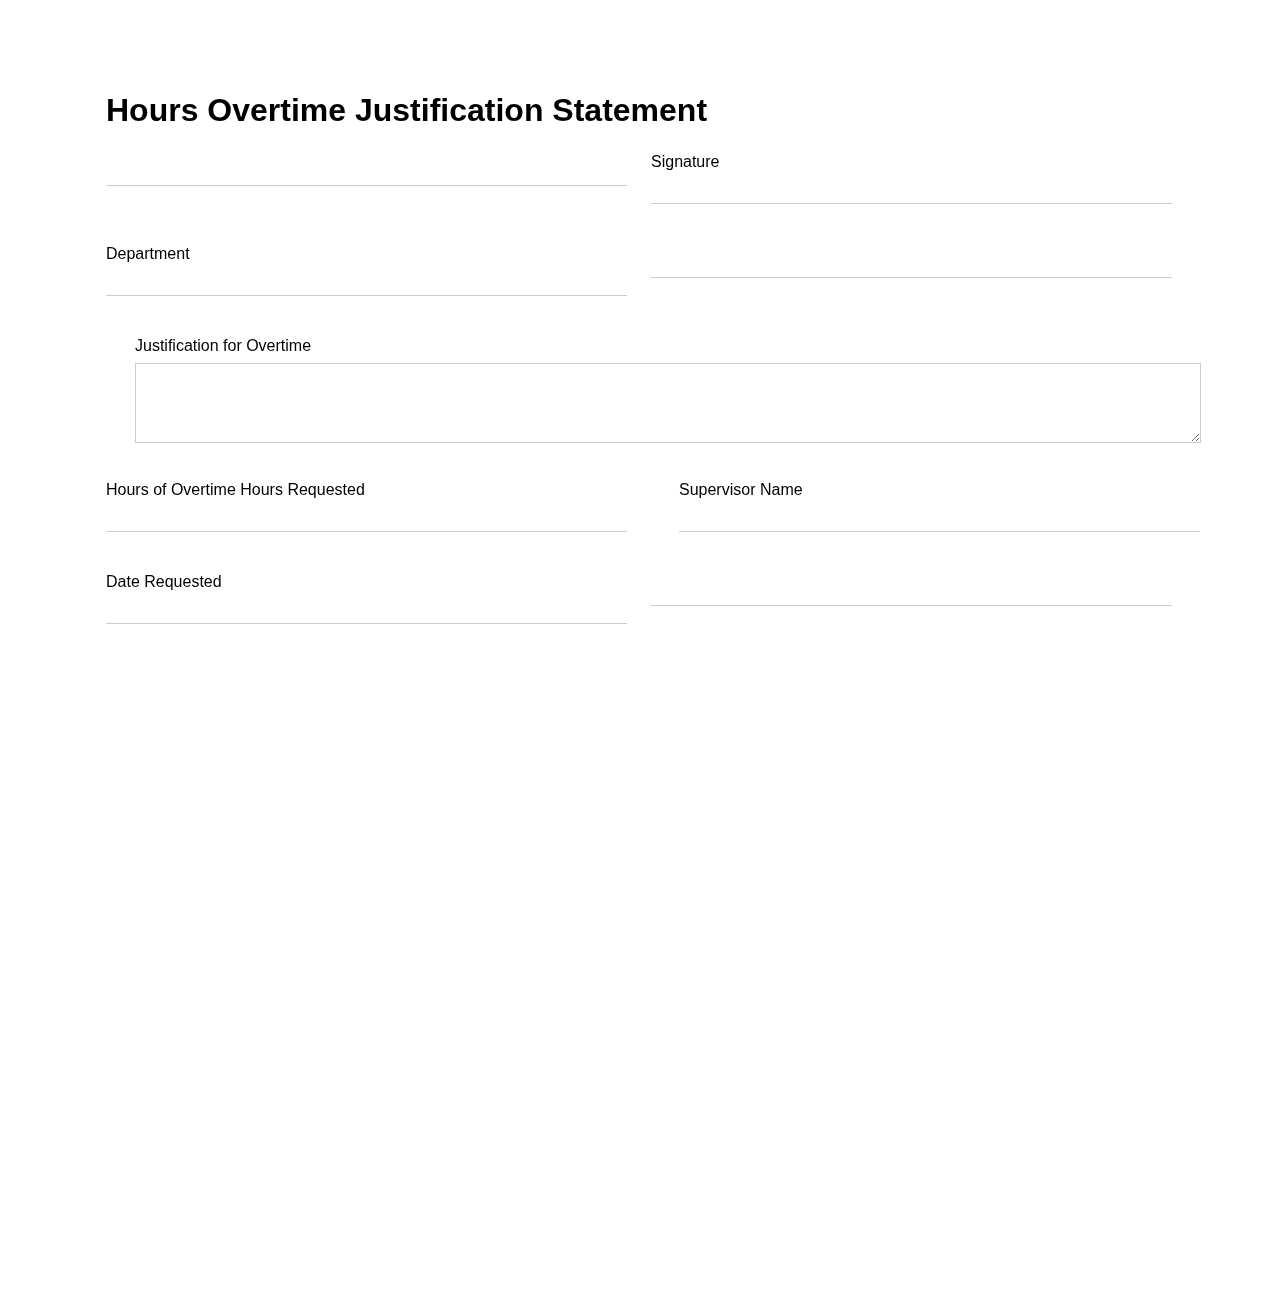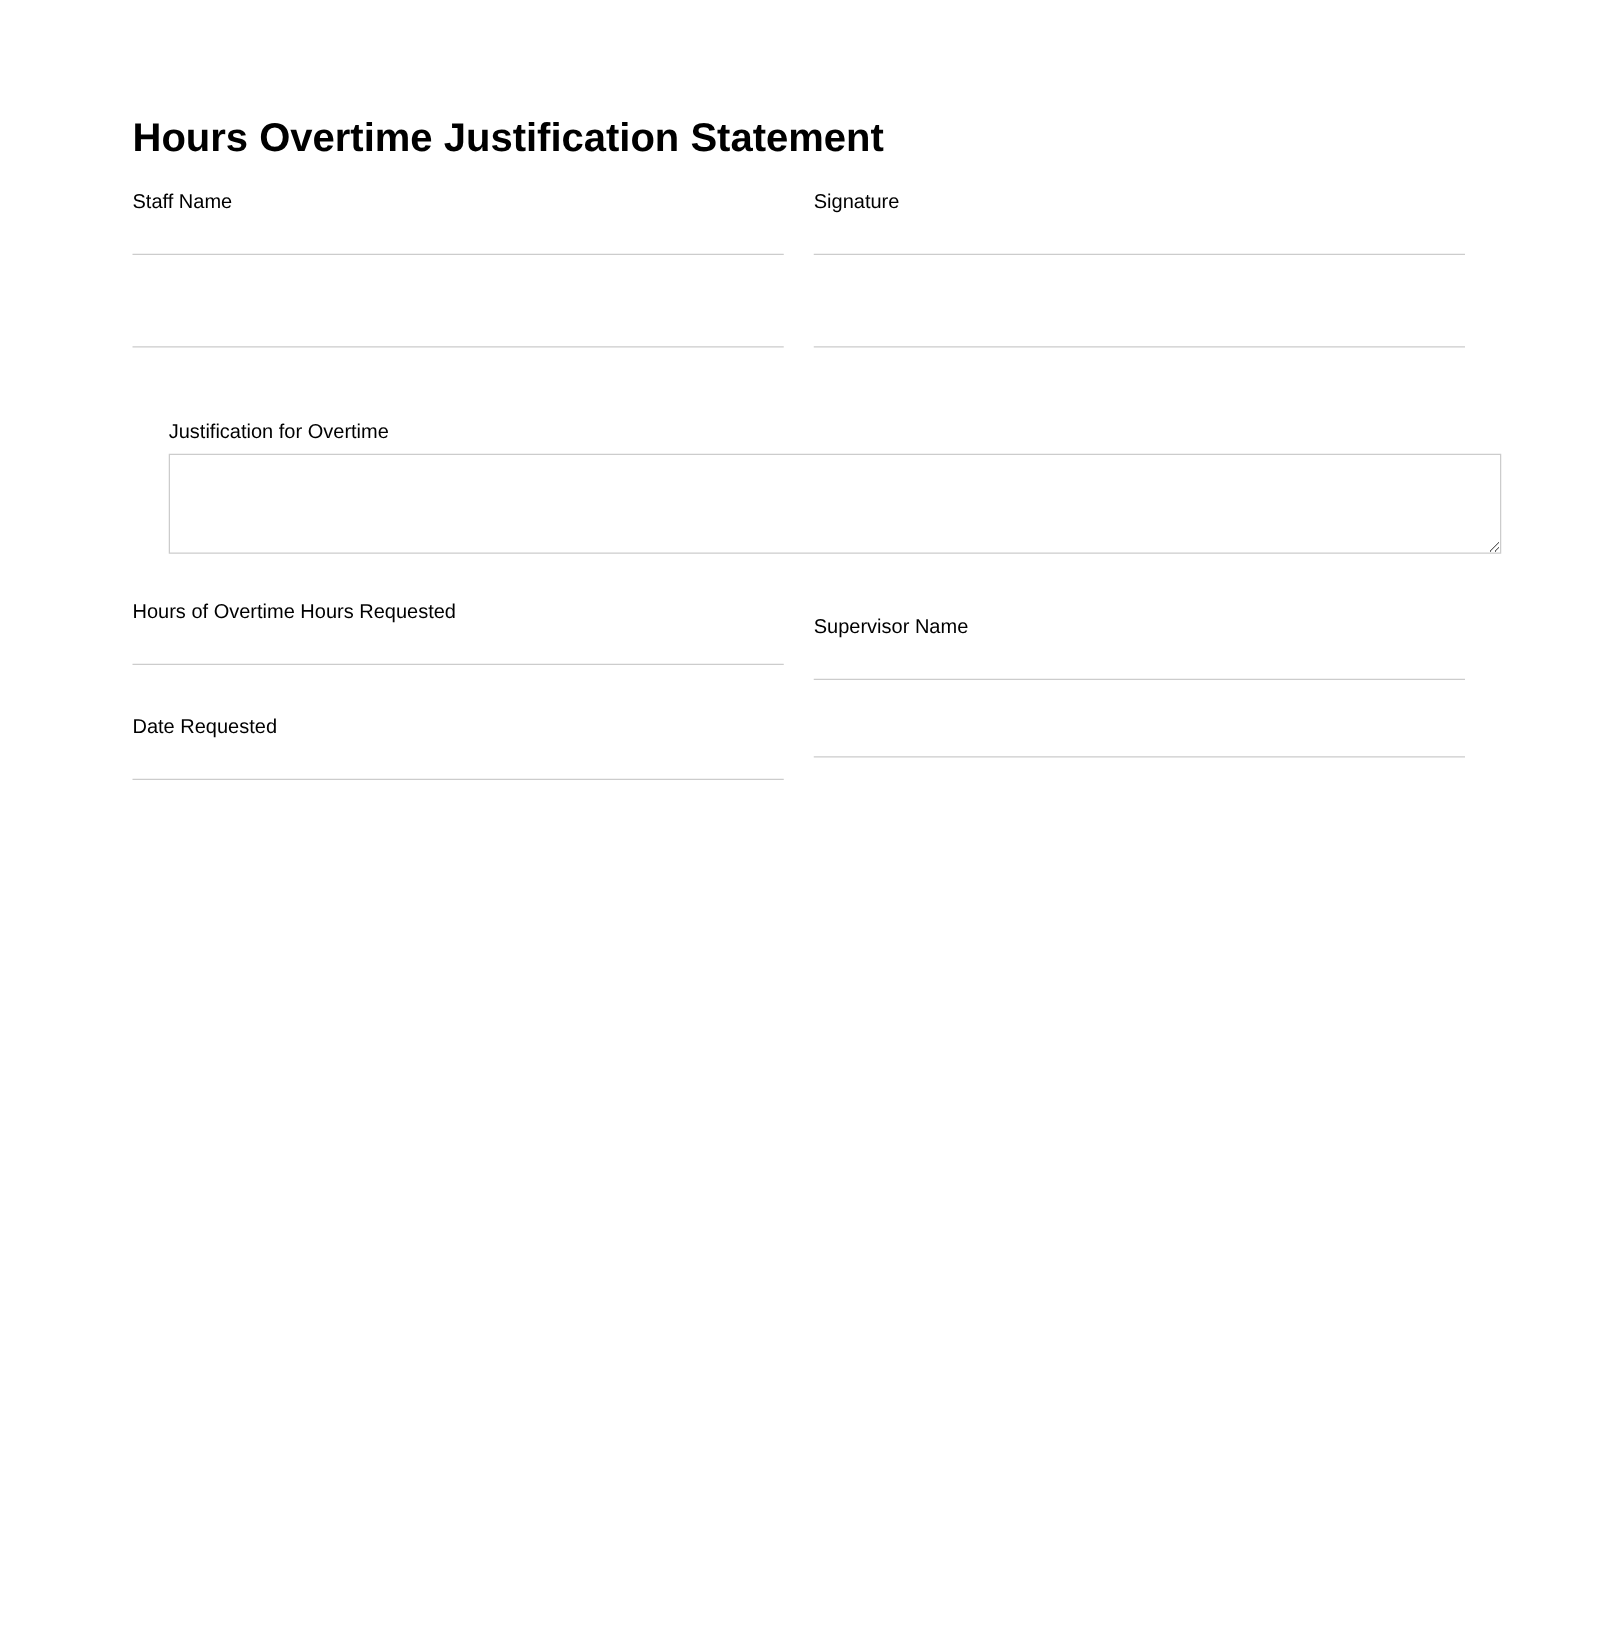--- a/index.html
+++ b/index.html
@@ -22,45 +22,45 @@
     .col-left { left: 0; }
     .col-right { left: 545px; }
   </style>
 </head>
 <body>
 
 <div class="container">
   <h1>Hours Overtime Justification Statement</h1>
 
   <div class="field col-left" style="top:153px;">
-    <label>Staff Name</label>
     <input type="text" value="" style="">
   </div>
   <div class="field col-right" style="top:153px;">
     <label>Signature</label>
     <input type="text" value="" style="">
   </div>
 
   <div class="field col-left" style="top:245px;">
+    <label>Department</label>
     <input type="text" value="" style="">
   </div>
   <div class="field col-right" style="top:245px;">
     <input type="text" value="" style="">
   </div>
 
   <div class="field full col-left" style="top:337px;">
     <label>Justification for Overtime</label>
     <textarea style=""></textarea>
   </div>
 
   <div class="field col-left" style="top:481px;">
     <label>Hours of Overtime Hours Requested</label>
     <input type="text" value="" style="">
   </div>
-  <div class="field col-right" style="top:493px;">
+  <div class="field col-right" style="top:481px;margin-left:28px;">
     <label>Supervisor Name</label>
     <input type="text" value="" style="">
   </div>
 
   <div class="field col-left" style="top:573px;">
     <label>Date Requested</label>
     <input type="text" value="" style="">
   </div>
   <div class="field col-right" style="top:573px;">
     <input type="text" value="" style="">

